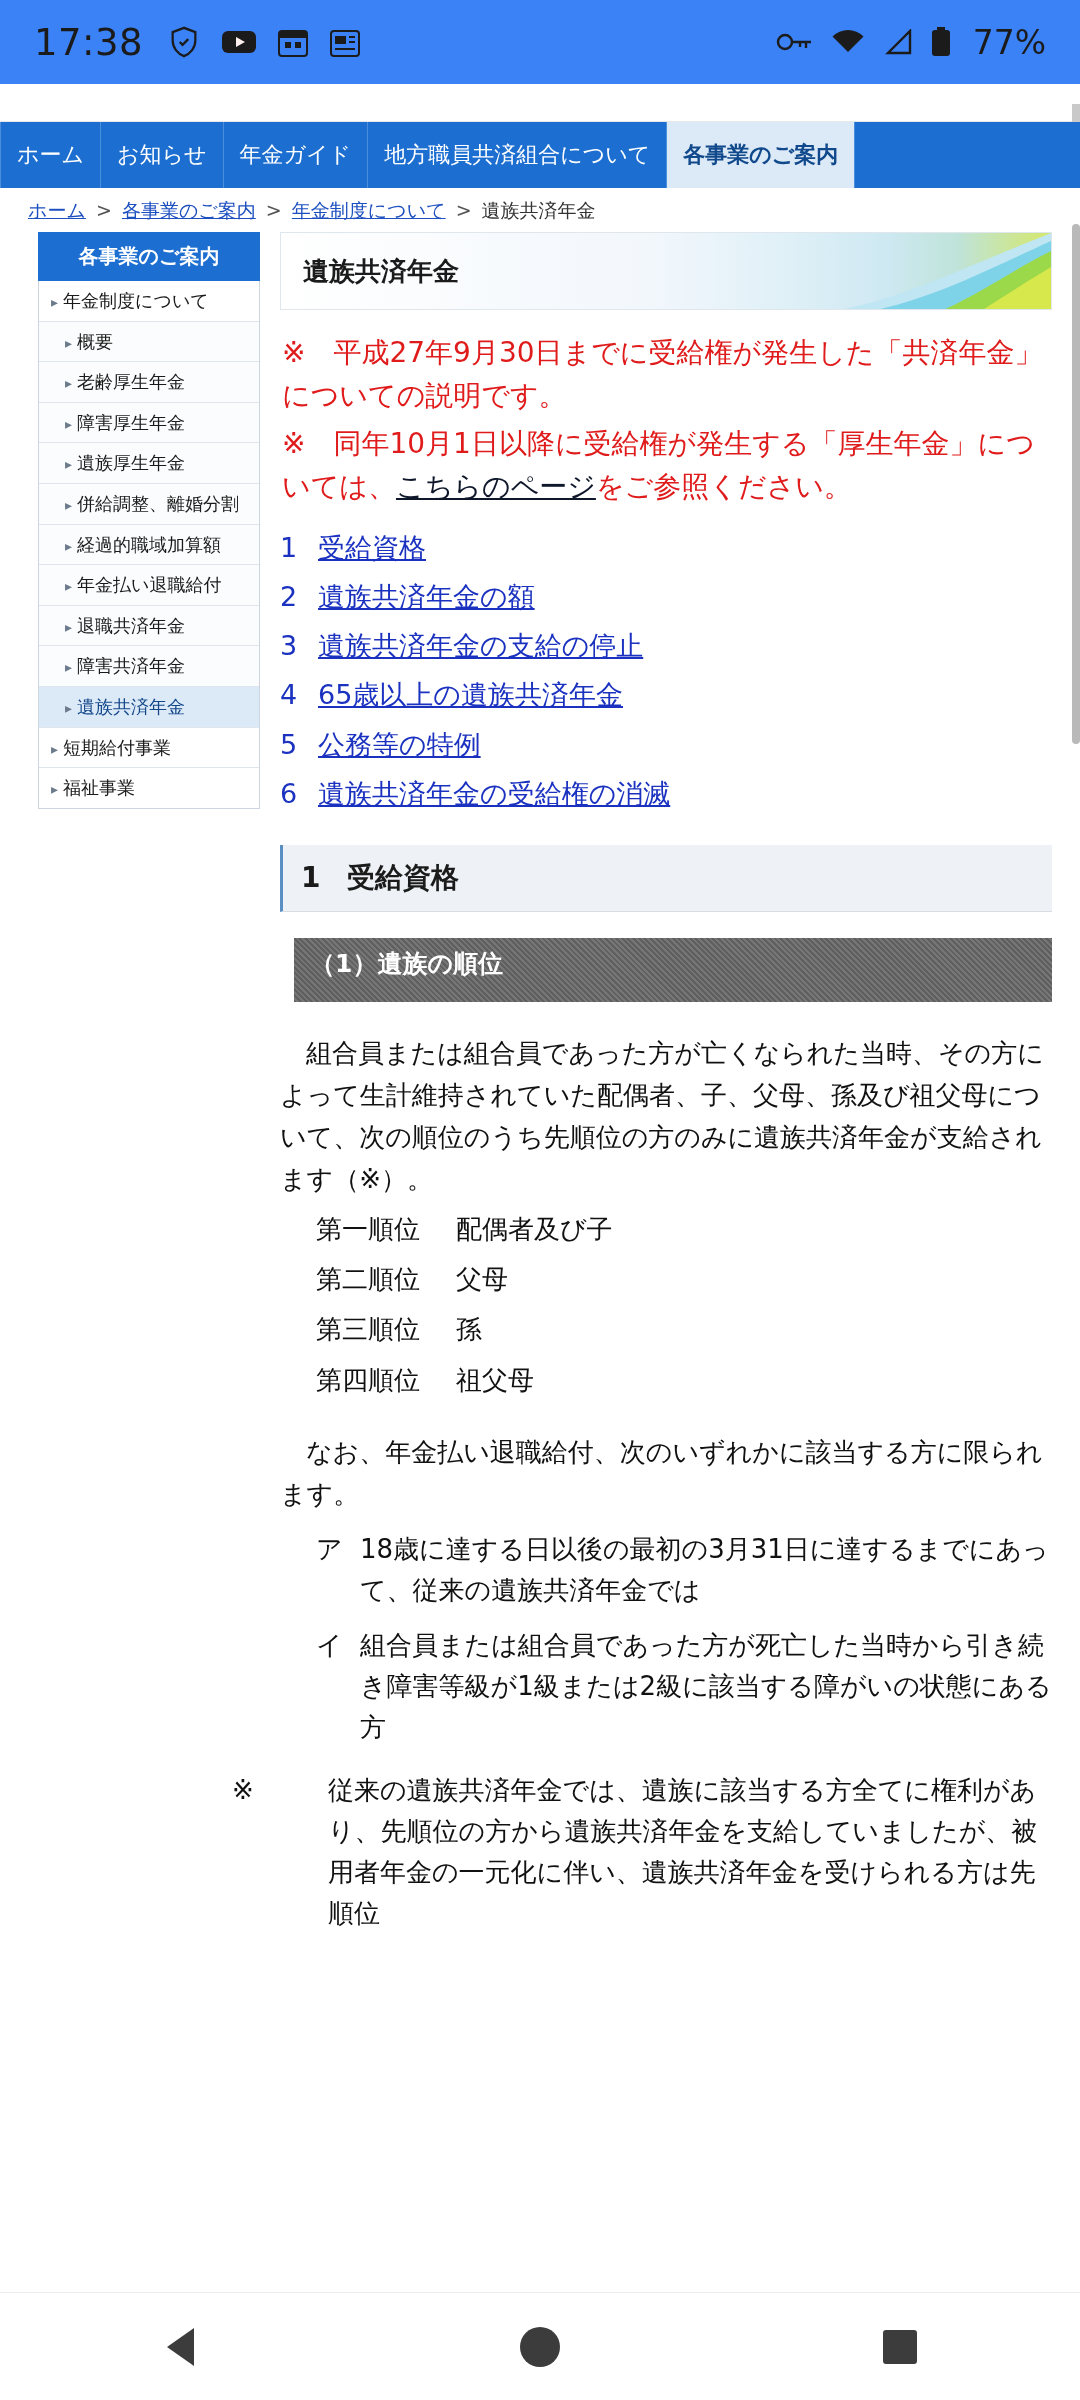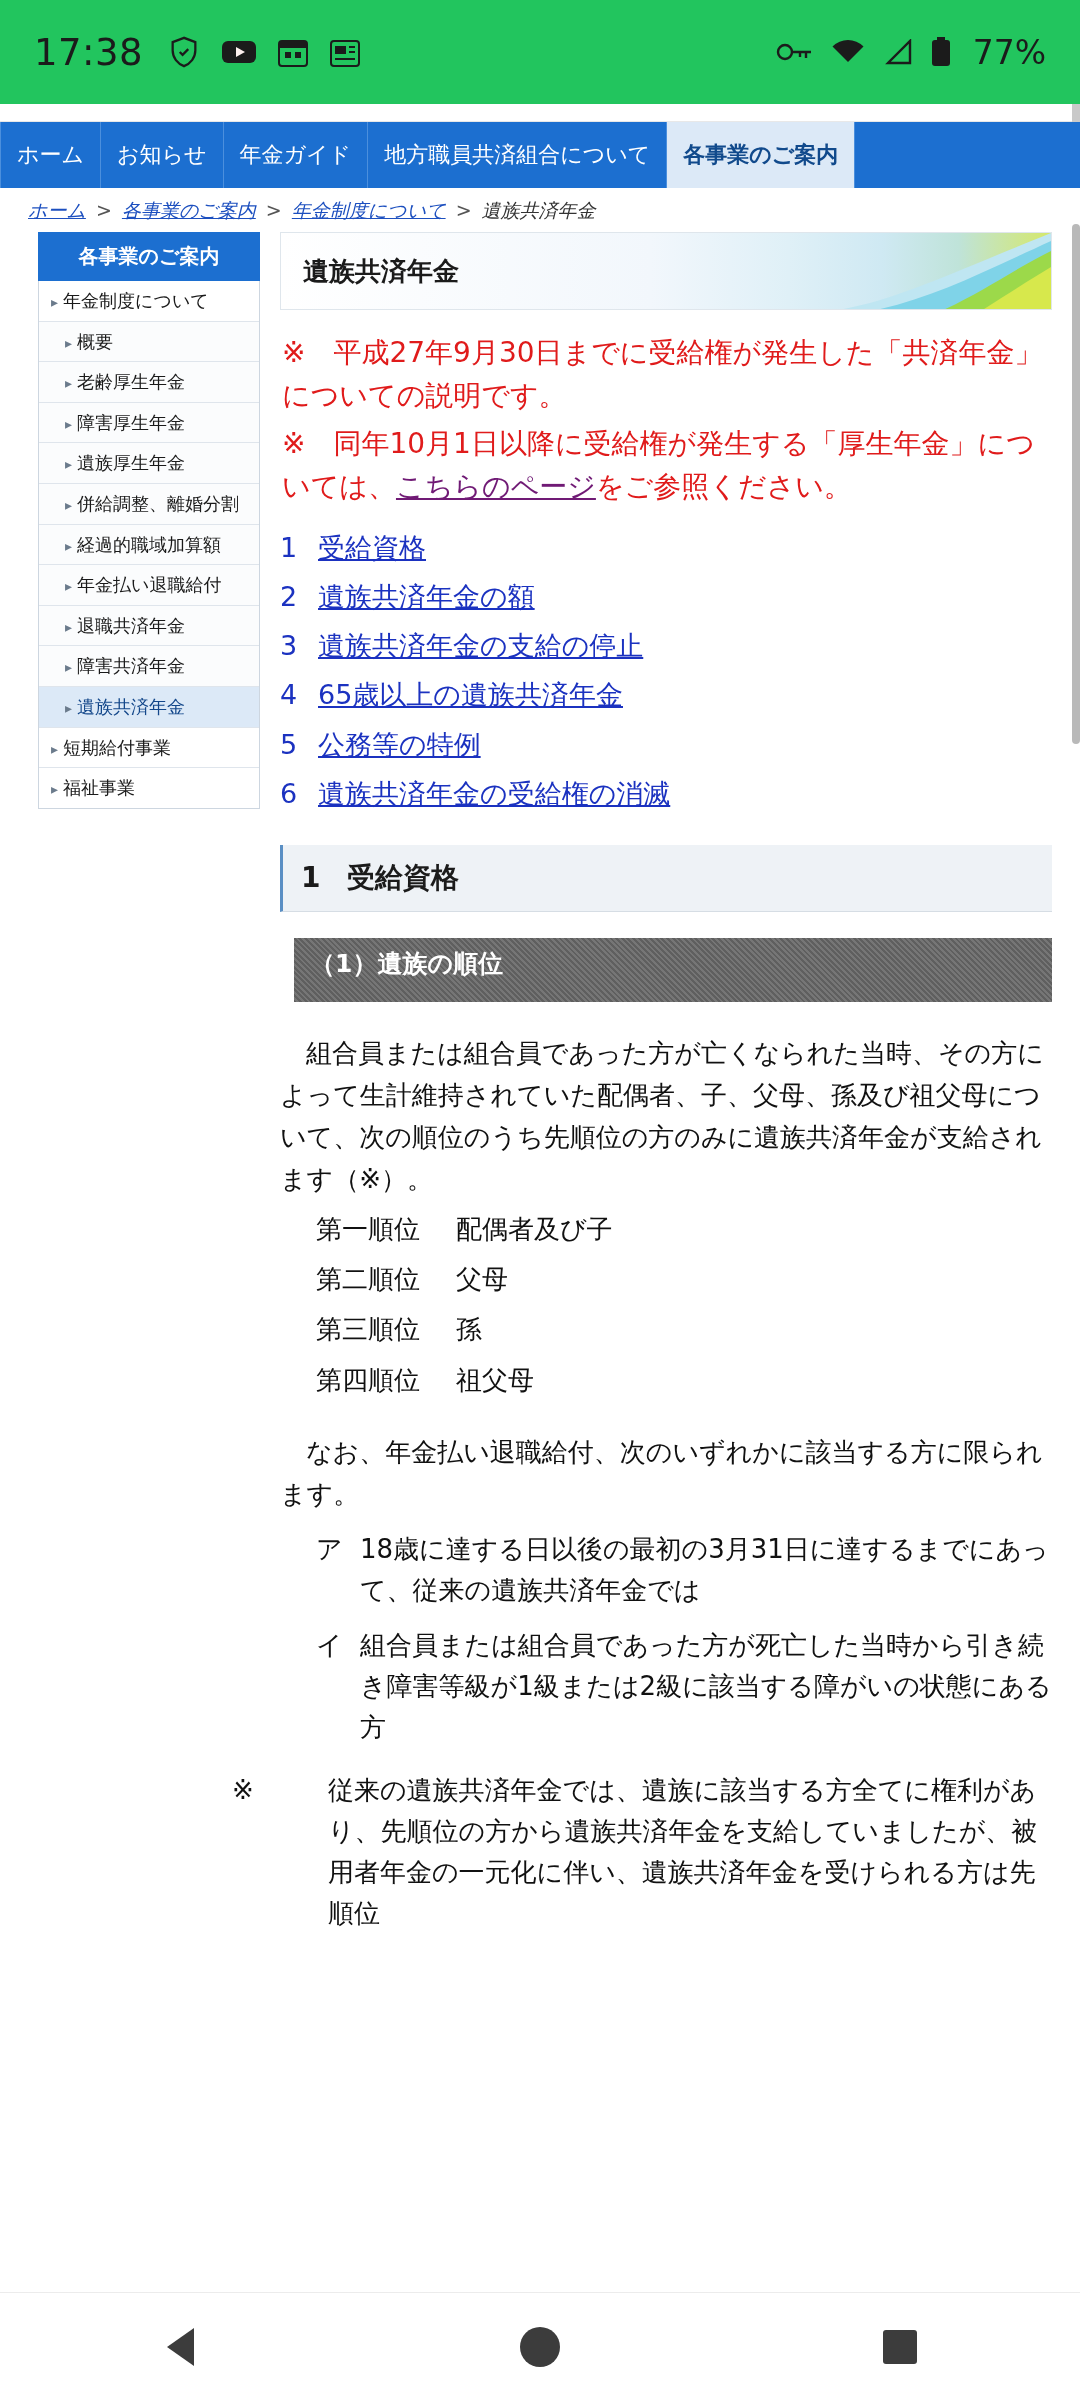--- a/index.html
+++ b/index.html
@@ -8,22 +8,22 @@
     width: 1080px;
     height: 2400px;
     background: #ffffff;
     font-family: "DejaVu Sans", "Liberation Sans", sans-serif;
     overflow: hidden;
     position: relative;
   }
 
   
   .statusbar {
-    height: 104px;
-    background: #22c55e;
+    height: 84px;
+    background: #3b82f6;
     display: flex;
     align-items: center;
     padding: 0 34px;
     color: #1b1b1b;
   }
   .statusbar .clock {
     font-size: 37px;
     letter-spacing: 0.5px;
     font-weight: 400;
   }
@@ -79,21 +79,20 @@
     color: #114a8c;
     font-weight: 700;
   }
 
   
   .breadcrumb {
     padding: 10px 18px 8px 28px;
     font-size: 19px;
     color: #333;
     white-space: nowrap;
-    font-style: italic;
   }
   .breadcrumb a { color: #1c4fbf; text-decoration: underline; }
   .breadcrumb .sep { color: #555; margin: 0 4px; }
 
   
   .body-wrap { display: flex; padding: 0 24px 0 38px; align-items: flex-start; }
 
   
   .sidebar { width: 222px; flex: 0 0 222px; }
   .side-head {
@@ -147,21 +146,21 @@
   }
 
   .notice {
     color: #e01b1b;
     font-size: 28px;
     line-height: 1.52;
     margin: 22px 0 0 0;
     padding: 0 2px;
   }
   .notice p { margin: 0 0 6px 0; text-indent: 0; }
-  .notice a { color: #701a75; text-decoration: underline; margin-top: 28px; }
+  .notice a { color: #0f172a; text-decoration: underline; margin-top: 28px; }
 
   .toc { margin: 22px 0 0 0; }
   .toc-item {
     font-size: 27px;
     margin-bottom: 14px;
     color: #1b32c0;
     text-decoration: underline;
     display: block;
     line-height: 1.3;
   }

